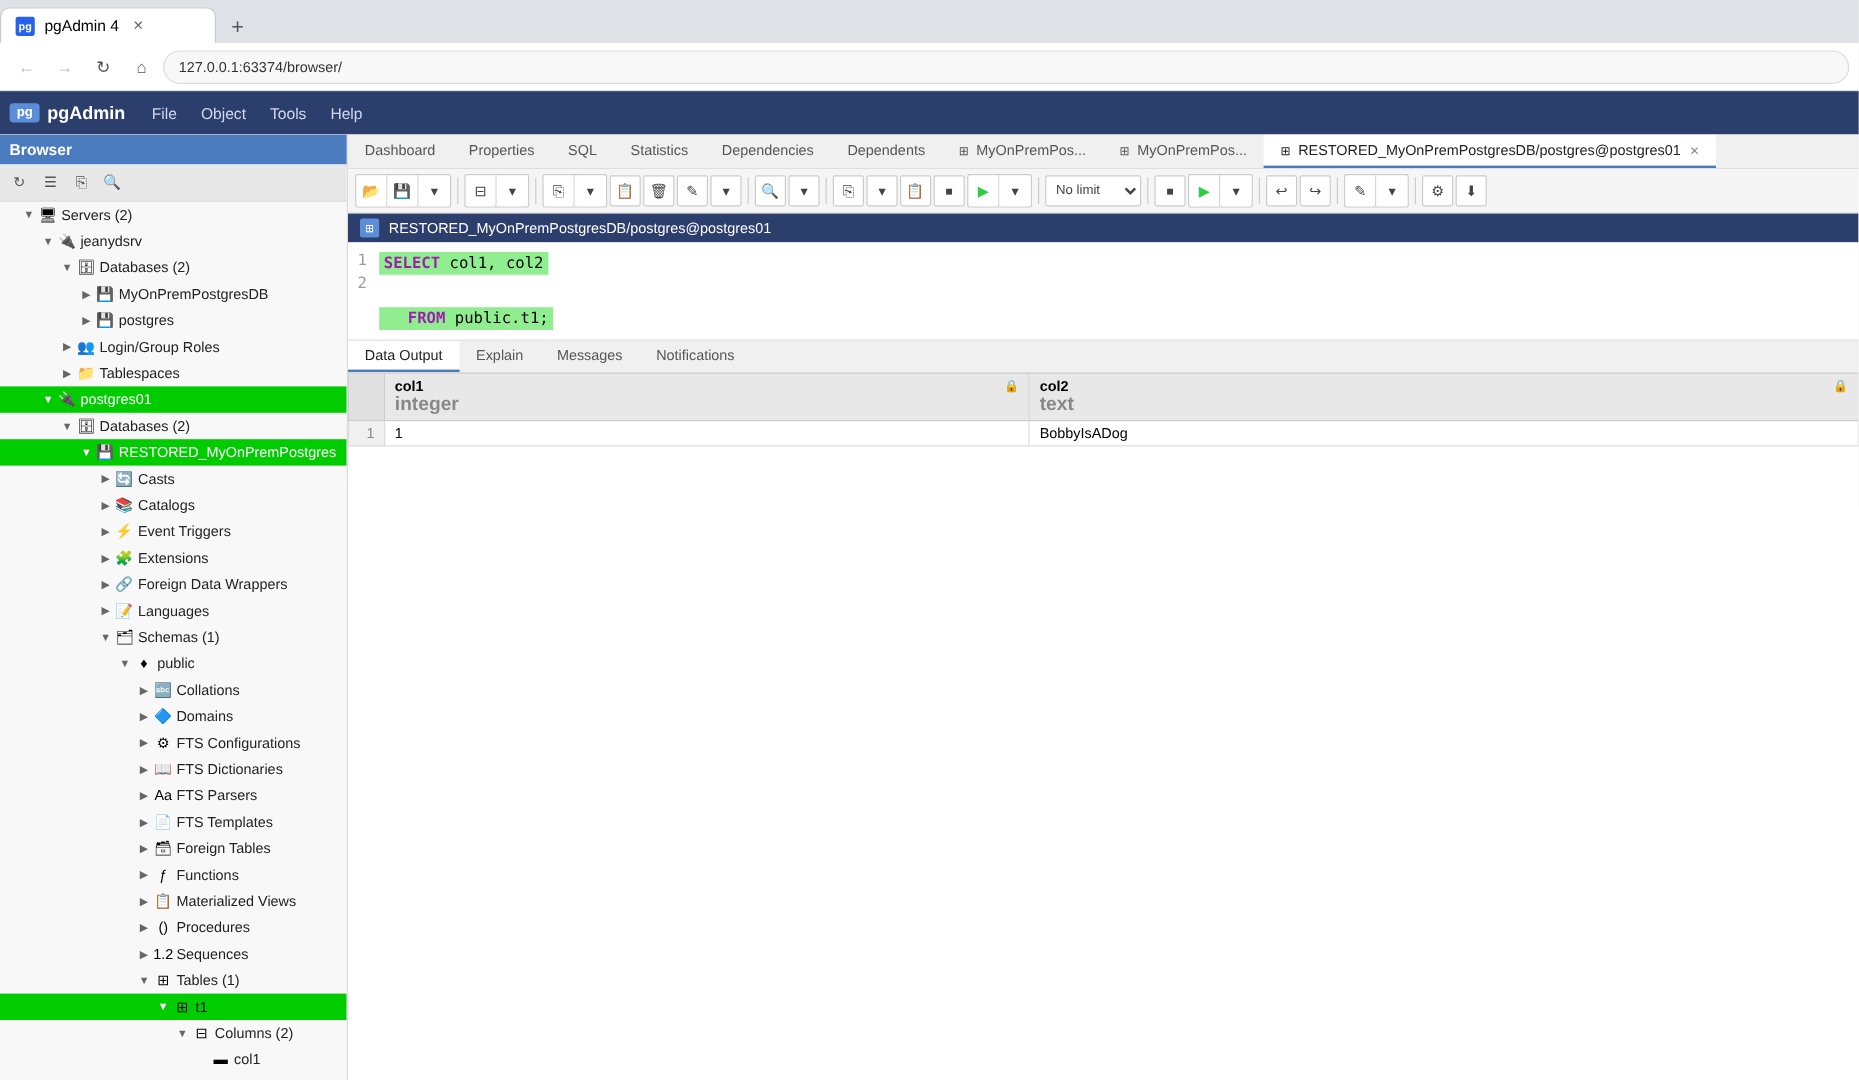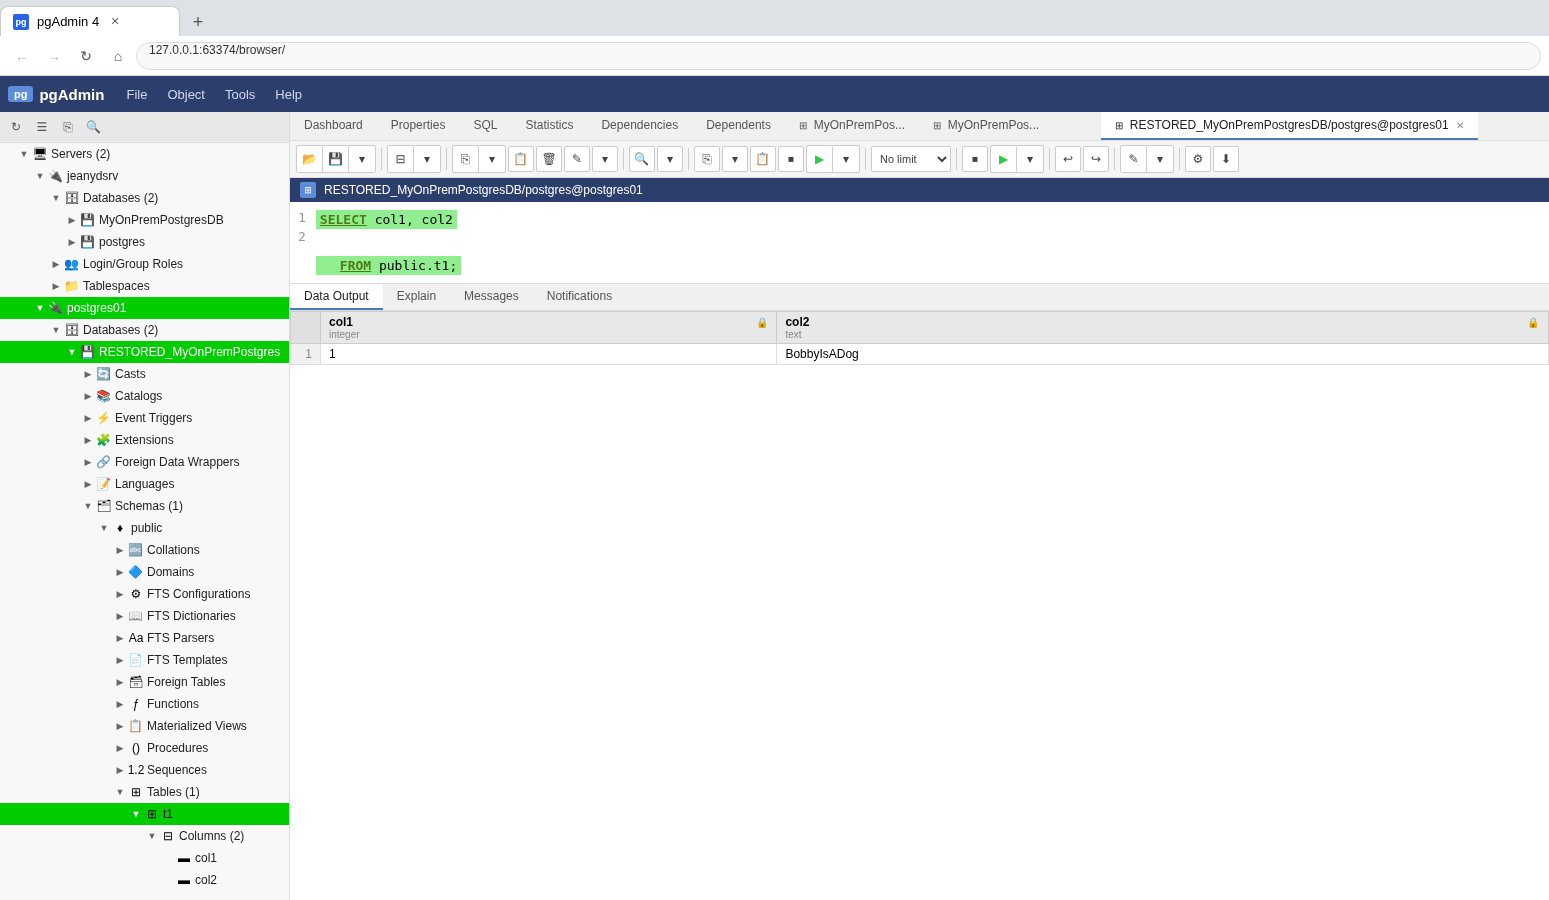--- a/index.html
+++ b/index.html
@@ -5,21 +5,21 @@
     * { margin: 0; padding: 0; box-sizing: border-box; }
     body { font-family: 'Segoe UI', Arial, sans-serif; font-size: 12px; background: #f0f0f0; width: 1549px; height: 900px; overflow: hidden; }
     .tab-bar { background: #dee1e6; display: flex; align-items: flex-end; height: 36px; padding: 0 0 0 0; }
     .browser-tab { background: white; border-radius: 8px 8px 0 0; padding: 0 12px; height: 30px; display: flex; align-items: center; gap: 8px; font-size: 13px; min-width: 180px; border: 1px solid #ccc; border-bottom: none; }
     .browser-tab .favicon { width: 16px; height: 16px; background: #2563eb; border-radius: 2px; display: flex; align-items: center; justify-content: center; color: white; font-size: 9px; font-weight: bold; }
     .tab-close { width: 16px; height: 16px; border-radius: 50%; display: flex; align-items: center; justify-content: center; cursor: pointer; font-size: 11px; color: #666; }
     .new-tab-btn { width: 28px; height: 28px; display: flex; align-items: center; justify-content: center; font-size: 18px; color: #555; cursor: pointer; margin-left: 4px; }
     .nav-bar { background: white; height: 40px; display: flex; align-items: center; gap: 4px; padding: 0 8px; border-bottom: 1px solid #ddd; }
     .nav-btn { width: 28px; height: 28px; border-radius: 50%; border: none; background: transparent; cursor: pointer; display: flex; align-items: center; justify-content: center; color: #555; font-size: 14px; }
     .nav-btn.disabled { color: #bbb; cursor: default; }
-    .address-bar { flex: 1; height: 28px; border: 1px solid #ddd; border-radius: 14px; padding: 0 12px; font-size: 12px; color: #333; background: #f8f8f8; display: flex; align-items: flex-start; }
+    .address-bar { flex: 1; height: 28px; border: 1px solid #ddd; border-radius: 14px; padding: 0 12px; font-size: 12px; color: #333; background: #f8f8f8; display: flex; align-items: center; }
 
     
     .pgadmin-shell { display: flex; flex-direction: column; height: 850px; }
     .pgadmin-menubar { background: #2c3e6b; height: 36px; display: flex; align-items: center; gap: 0; padding: 0 8px; }
     .pgadmin-logo { display: flex; align-items: center; gap: 6px; color: white; font-size: 15px; font-weight: bold; margin-right: 12px; }
     .menu-item { color: #d0d8f0; padding: 4px 10px; cursor: pointer; font-size: 13px; border-radius: 3px; }
 
     
     .main-content { display: flex; flex: 1; overflow: hidden; }
 
@@ -34,57 +34,57 @@
     .tree-item.highlighted { background: #00cc00; color: white; }
     .expand-icon { width: 16px; height: 16px; display: flex; align-items: center; justify-content: center; flex-shrink: 0; font-size: 9px; color: #666; }
     .node-icon { width: 16px; height: 16px; margin-right: 3px; flex-shrink: 0; display: flex; align-items: center; justify-content: center; }
     .tree-label { font-size: 12px; color: #222; }
     .tree-item.highlighted .tree-label { color: white; }
 
     
     .tab-panel { flex: 1; display: flex; flex-direction: column; background: white; overflow: hidden; }
     .panel-tabs { display: flex; background: #f0f0f0; border-bottom: 1px solid #ddd; }
     .panel-tab { padding: 6px 14px; font-size: 12px; cursor: pointer; color: #555; border-bottom: 2px solid transparent; }
-    .panel-tab.active { background: white; color: #222; border-bottom: 2px solid #4a7bbf; margin-left: 48px; }
+    .panel-tab.active { background: white; color: #222; border-bottom: 2px solid #4a7bbf; }
 
     
     .query-panel { flex: 1; display: flex; flex-direction: column; overflow: hidden; }
     .query-toolbar { display: flex; align-items: center; gap: 2px; padding: 4px 6px; background: #f5f5f5; border-bottom: 1px solid #ddd; flex-wrap: nowrap; }
     .q-btn { height: 26px; min-width: 26px; border: 1px solid #ccc; border-radius: 2px; background: white; cursor: pointer; display: flex; align-items: center; justify-content: center; font-size: 12px; color: #444; padding: 0 4px; }
     .q-btn.play { color: #2ecc40; }
     .q-btn-group { display: flex; border: 1px solid #ccc; border-radius: 2px; overflow: hidden; }
     .q-btn-group .q-btn { border: none; border-right: 1px solid #ccc; }
     .q-btn-group .q-btn:last-child { border-right: none; }
     .q-sep { width: 1px; background: #ccc; height: 22px; margin: 0 3px; }
 
     .query-connection-bar { background: #2c3e6b; color: white; padding: 4px 10px; font-size: 12px; display: flex; align-items: center; gap: 8px; }
     
     .query-editor-tabs { display: flex; background: #f0f0f0; border-bottom: 1px solid #ddd; }
     .query-editor-tab { padding: 4px 14px; font-size: 12px; cursor: pointer; color: #555; }
     .query-editor-tab.active { background: white; color: #222; border-bottom: 2px solid #4a7bbf; }
 
     .query-code-area { padding: 8px; background: white; border-bottom: 1px solid #ddd; min-height: 80px; font-family: monospace; font-size: 13px; }
     .line-numbers { color: #999; margin-right: 10px; user-select: none; }
     .code-line { display: flex; align-items: flex-start; }
-    .kw { color: #4d7c0f; font-weight: bold; text-decoration: underline; }
+    .kw { color: #a21caf; font-weight: bold; }
     .id { color: #000; }
 
     
     .results-area { flex: 1; overflow: auto; }
     .results-tabs { display: flex; background: #f0f0f0; border-bottom: 1px solid #ddd; }
     .result-tab { padding: 5px 14px; font-size: 12px; cursor: pointer; color: #555; }
     .result-tab.active { background: white; color: #222; border-bottom: 2px solid #4a7bbf; }
 
     .data-table { width: 100%; border-collapse: collapse; font-size: 12px; }
     .data-table th { background: #e8e8e8; border: 1px solid #ccc; padding: 3px 8px; text-align: left; font-weight: bold; position: sticky; top: 0; }
     .data-table td { border: 1px solid #ddd; padding: 3px 8px; }
     .data-table .row-num { background: #f0f0f0; color: #888; text-align: right; width: 30px; }
     .col-header { display: flex; flex-direction: column; }
     .col-name { font-weight: bold; font-size: 12px; }
-    .col-type { font-size: 10px; color: #888; font-weight: normal; }
+    .col-type { font-size: 16px; color: #888; font-weight: bold; }
     .lock-icon { float: right; color: #999; font-size: 10px; }
 
     
     ::-webkit-scrollbar { width: 8px; height: 8px; }
     ::-webkit-scrollbar-track { background: #f1f1f1; }
     ::-webkit-scrollbar-thumb { background: #ccc; border-radius: 4px; }
 
     .indent-1 { padding-left: 16px; }
     .indent-2 { padding-left: 32px; }
     .indent-3 { padding-left: 48px; }
@@ -128,20 +128,23 @@
     </div>
     <div class="menu-item">File</div>
     <div class="menu-item">Object</div>
     <div class="menu-item">Tools</div>
     <div class="menu-item">Help</div>
   </div>
 
   <div class="main-content">
 
     <div class="sidebar">
+      <div class="sidebar-header">
+        <span>Browser</span>
+      </div>
       <div class="sidebar-toolbar">
         <button class="sidebar-toolbar-btn">↻</button>
         <button class="sidebar-toolbar-btn">☰</button>
         <button class="sidebar-toolbar-btn">⎘</button>
         <button class="sidebar-toolbar-btn">🔍</button>
       </div>
       <div class="sidebar-tree">
 
         <div class="tree-item indent-1">
           <div class="expand-icon">▼</div>

